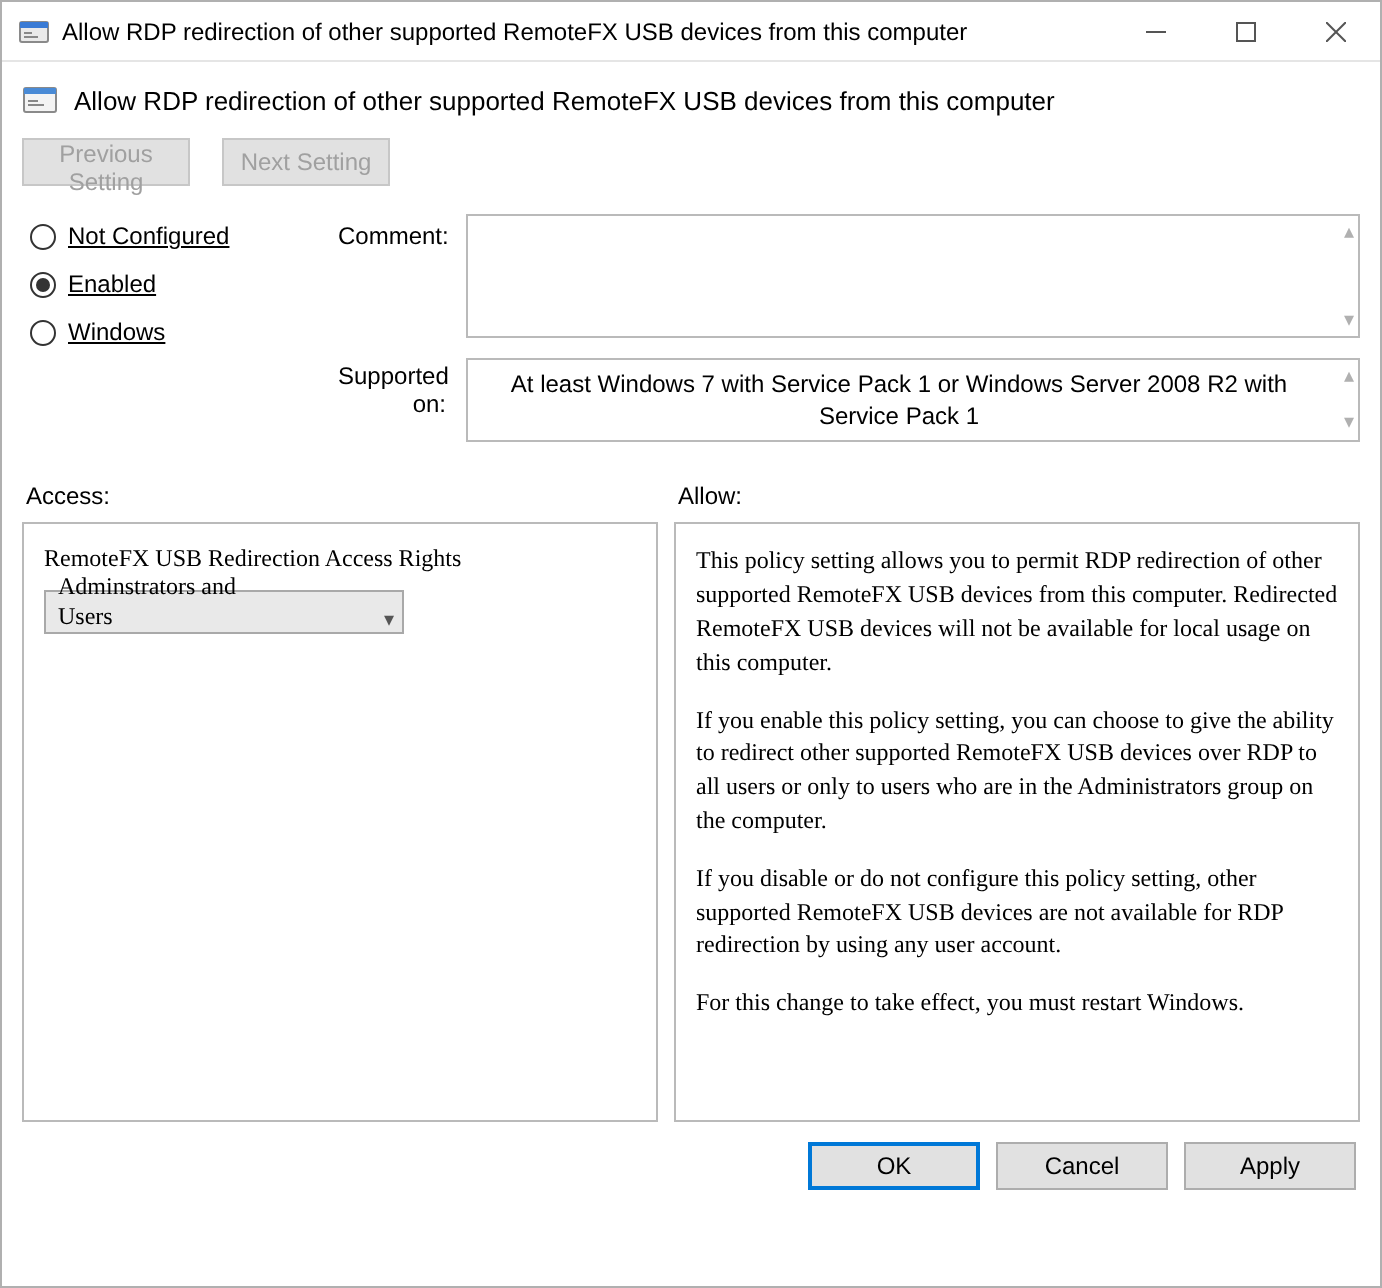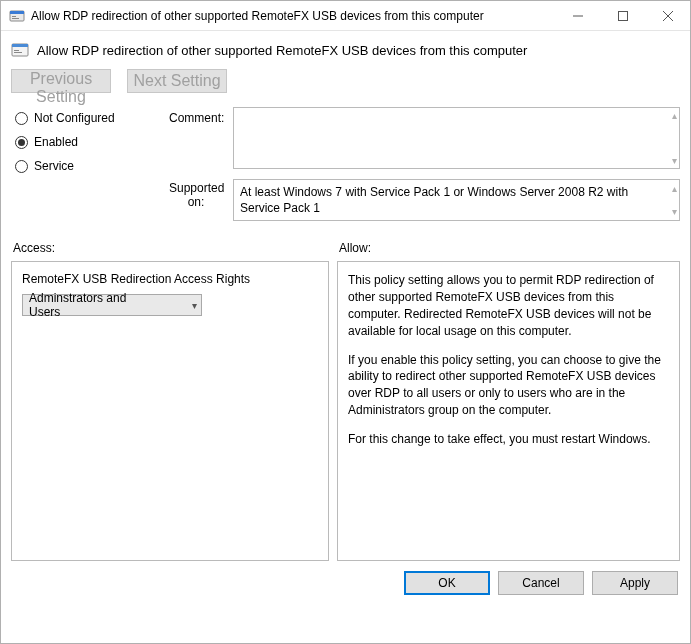--- a/index.html
+++ b/index.html
@@ -58,27 +58,27 @@
   .headerrow .htitle {
     font-size: 13px;
   }
   
   .navrow {
     padding: 4px 10px 8px 10px;
     display: flex;
     gap: 16px;
   }
   .navbtn {
-    width: 100px;
+    width: 84px;
     height: 24px;
     background: #e1e1e1;
     border: 1px solid #c7c7c7;
     color: #a0a0a0;
     font-family: inherit;
-    font-size: 16px;
+    font-size: 12px;
     cursor: default;
   }
   
   .topgrid {
     display: grid;
     grid-template-columns: 150px 60px 1fr;
     grid-template-rows: auto auto;
     column-gap: 4px;
     row-gap: 10px;
     padding: 6px 10px 0 14px;
@@ -87,20 +87,21 @@
     display: flex;
     flex-direction: column;
     gap: 10px;
     padding-top: 4px;
   }
   .radio {
     display: flex;
     align-items: center;
     gap: 6px;
     cursor: default;
+    text-decoration: underline;
   }
   .radio-ind {
     width: 13px; height: 13px;
     border: 1px solid #333;
     border-radius: 50%;
     display: inline-flex;
     align-items: center;
     justify-content: center;
   }
   .radio-ind .dot {
@@ -134,54 +135,57 @@
     color: #b0b0b0;
     font-size: 10px;
   }
   .supported-box {
     border: 1px solid #bababa;
     background: #fff;
     padding: 4px 20px 4px 6px;
     position: relative;
     line-height: 1.35;
     min-height: 38px;
+    text-align: center;
   }
   .supp-label {
+    text-align: right;
     padding-right: 6px;
     padding-top: 2px;
   }
   
   .midlabels {
     display: flex;
     padding: 20px 10px 6px 12px;
   }
   .midlabels .l1 { width: 326px; }
   
   .panels {
     display: flex;
     gap: 8px;
     padding: 0 10px;
   }
   .panel {
     border: 1px solid #bababa;
     background: #fff;
     height: 300px;
     padding: 10px 10px;
+    font-family: Liberation Serif, serif;
   }
   .panel.options { width: 318px; }
   .panel.help { flex: 1; line-height: 1.4; overflow-y: auto; }
   .panel.help p { margin-bottom: 12px; }
   .opt-label { margin-bottom: 8px; }
   .dropdown {
     width: 180px;
     height: 22px;
     border: 1px solid #a9a9a9;
     background: #e9e9e9;
     display: flex;
-    align-items: center;
+    align-items: flex-end;
     justify-content: space-between;
     padding: 0 4px 0 6px;
     cursor: default;
     gap: 48px;
   }
   .dropdown .dd-arrow { color: #555; font-size: 10px; }
   
   .footer {
     display: flex;
     justify-content: flex-end;
@@ -259,21 +263,21 @@
       <span>Not Configured</span>
     </div>
     <div class="radio selected">
       <span class="radio-ind">
           <span class="dot"></span>
         </span>
       <span>Enabled</span>
     </div>
     <div class="radio">
       <span class="radio-ind"></span>
-      <span>Service</span>
+      <span>Windows</span>
     </div>
   </div>
 
   <div class="lblcol">Comment:</div>
   <div class="comment-box">
     <span></span>
     <span class="sbhint">▴</span>
     <span class="sbhintb">▾</span>
   </div>
 
@@ -294,20 +298,21 @@
   <div class="panel options">
     <div class="opt-label">RemoteFX USB Redirection Access Rights</div>
     <div class="dropdown">
       <span>Adminstrators and Users</span>
       <span class="dd-arrow">▾</span>
     </div>
   </div>
   <div class="panel help">
     <p>This policy setting allows you to permit RDP redirection of other supported RemoteFX USB devices from this computer. Redirected RemoteFX USB devices will not be available for local usage on this computer.</p>
     <p>If you enable this policy setting, you can choose to give the ability to redirect other supported RemoteFX USB devices over RDP to all users or only to users who are in the Administrators group on the computer.</p>
+    <p>If you disable or do not configure this policy setting, other supported RemoteFX USB devices are not available for RDP redirection by using any user account.</p>
     <p>For this change to take effect, you must restart Windows.</p>
   </div>
 </div>
 
 <div class="footer">
   <button class="footbtn primary">OK</button>
   <button class="footbtn">Cancel</button>
   <button class="footbtn">Apply</button>
 </div>
 

